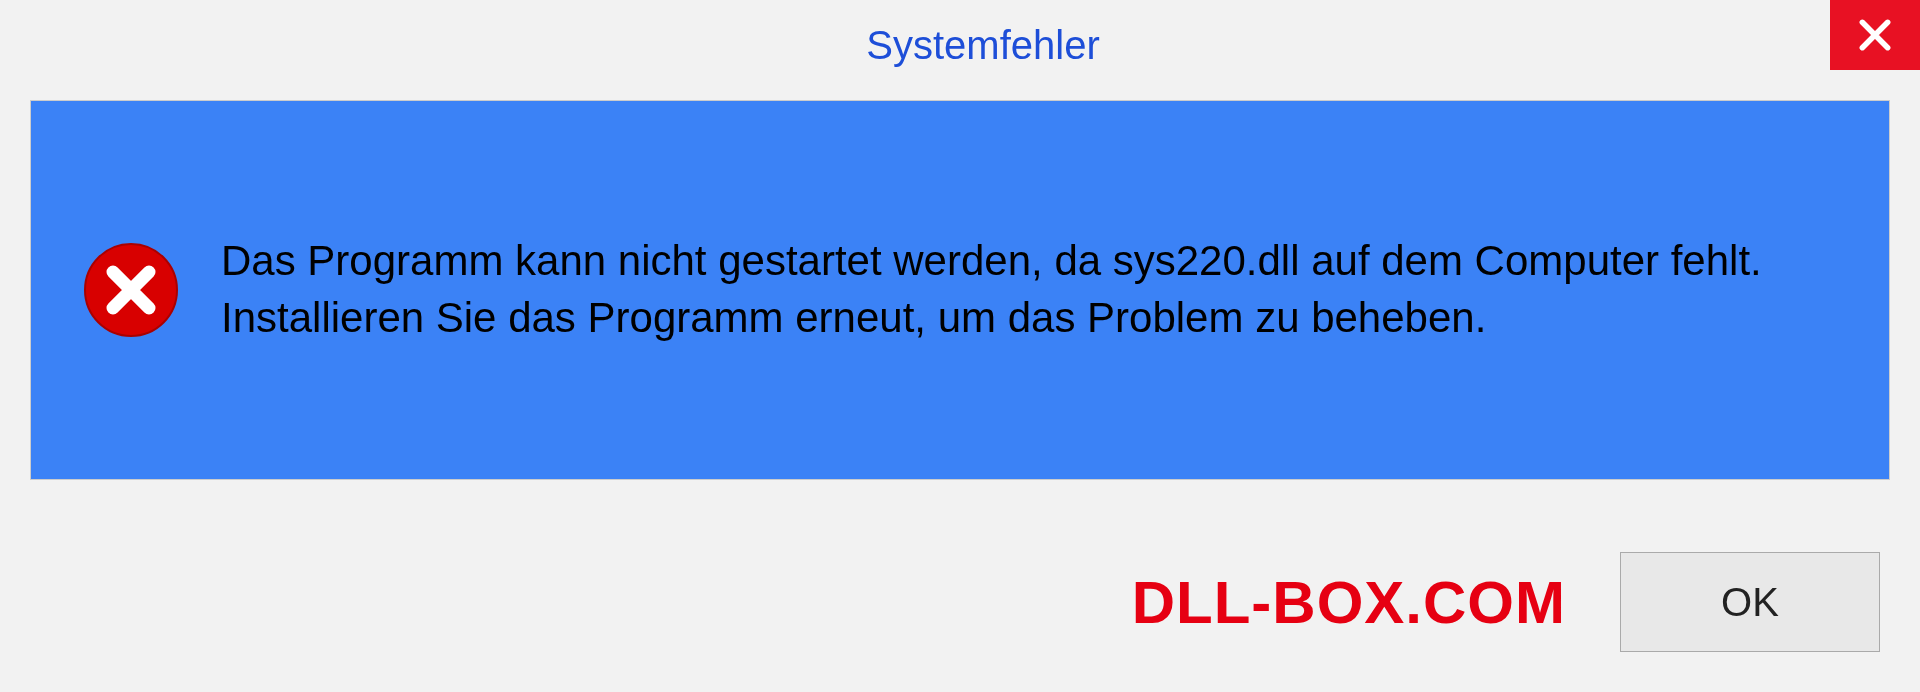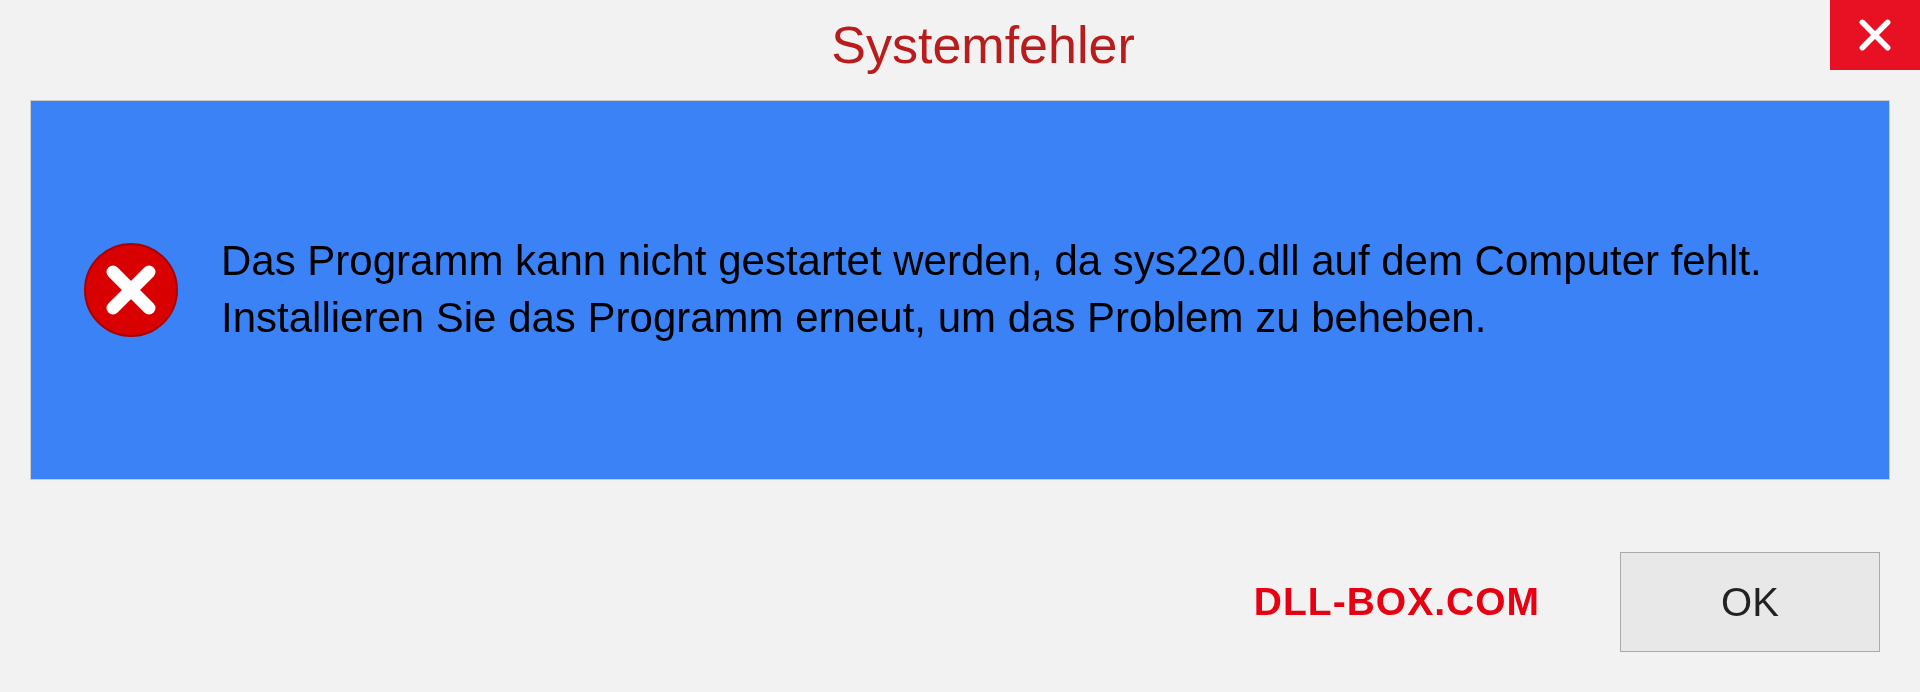--- a/index.html
+++ b/index.html
@@ -23,23 +23,23 @@
       flex-direction: column;
     }
     .titlebar {
       height: 90px;
       display: flex;
       align-items: center;
       justify-content: center;
       position: relative;
     }
     .title {
-      font-size: 52px;
+      font-size: 40px;
       font-weight: normal;
-      color: #b91c1c;
+      color: #1d4ed8;
       margin-left: 46px;
     }
     .close-btn {
       position: absolute;
       top: 0;
       right: 0;
       width: 90px;
       height: 70px;
       background: #e81123;
       display: flex;
@@ -74,26 +74,26 @@
     }
     .footer {
       display: flex;
       align-items: center;
       justify-content: flex-end;
       padding: 40px 40px 40px 40px;
       gap: 40px;
       margin-top: auto;
     }
     .watermark {
-      font-size: 39px;
+      font-size: 60px;
       font-weight: 900;
       color: #e60012;
       letter-spacing: 1px;
       font-family: Arial Black, Arial, sans-serif;
-      margin-right: 40px;
+      margin-right: 14px;
     }
     .ok-btn {
       width: 260px;
       height: 100px;
       background: #e8e8e8;
       border: 1px solid #aaa;
       font-size: 40px;
       cursor: pointer;
       color: #222;
     }

